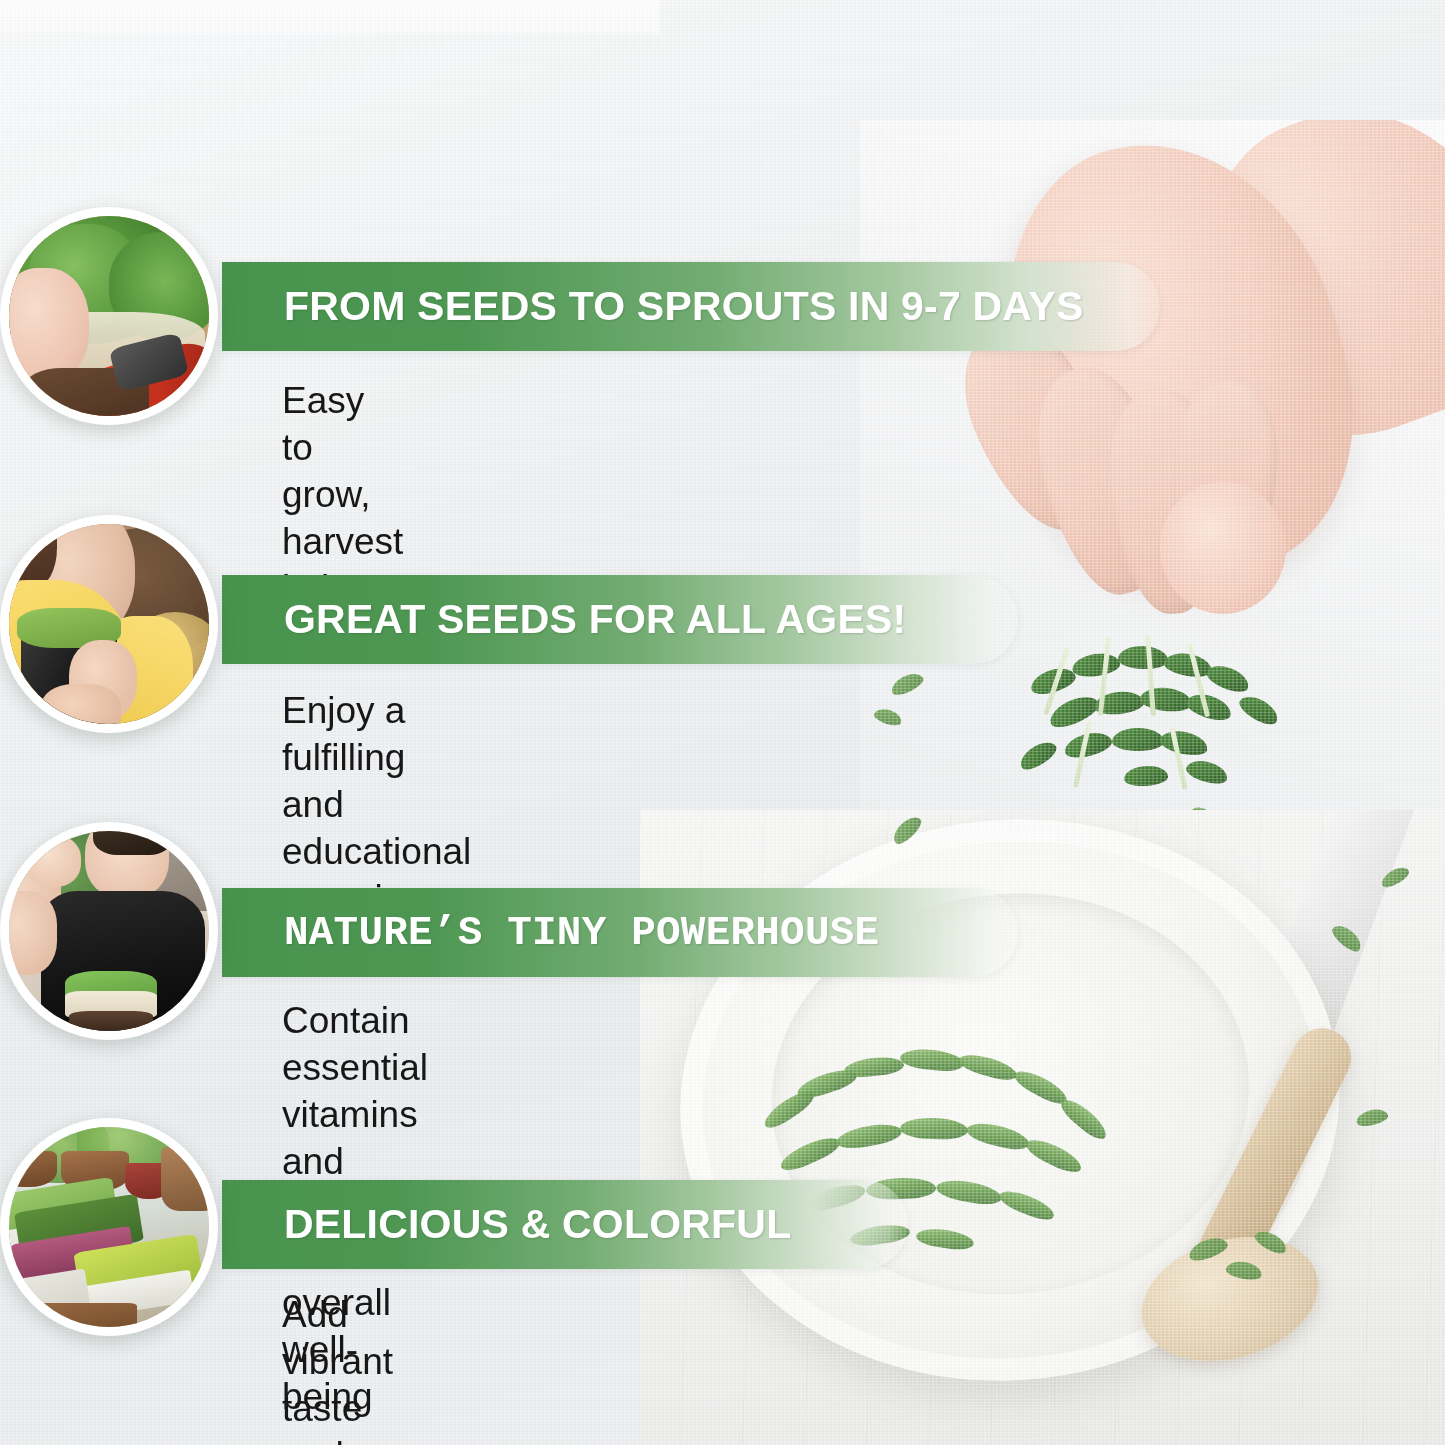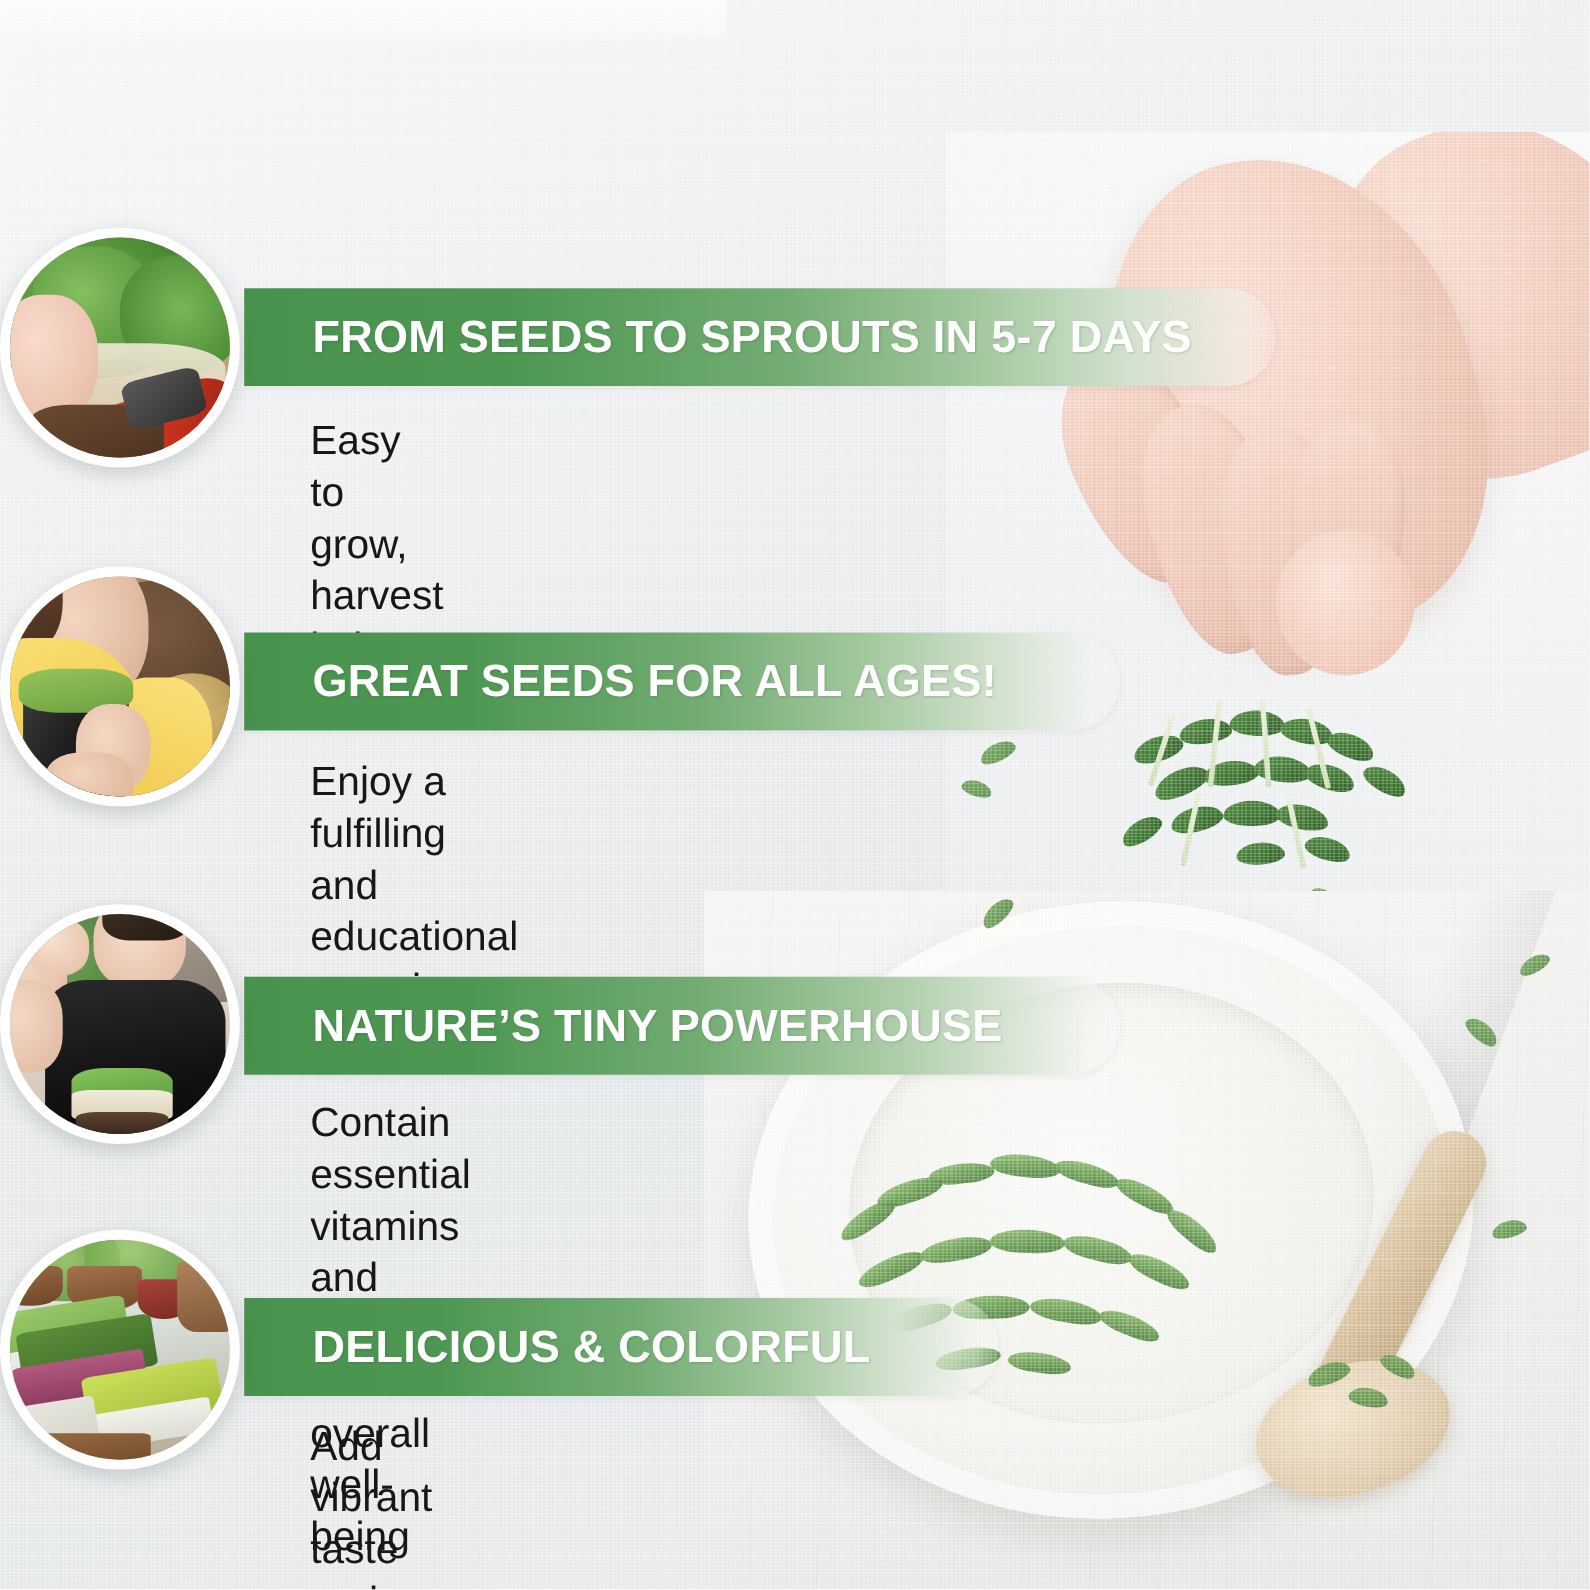--- a/index.html
+++ b/index.html
@@ -347,21 +347,21 @@
       <div class="blob" style="left:-22%;top:-14%;width:108%;height:78%;border-radius:42%;background:radial-gradient(ellipse at 48% 48%, #6fae4e 0%, #4e8d36 52%, #37682a 100%);"></div>
       <div class="blob" style="left:10%;top:4%;width:56%;height:52%;border-radius:46%;background:radial-gradient(ellipse at 40% 40%, #85bf60 0%, #5c9b3f 70%);"></div>
       <div class="blob" style="left:50%;top:8%;width:56%;height:54%;border-radius:46%;background:radial-gradient(ellipse at 50% 45%, #79b657 0%, #4f8f37 72%);"></div>
       <div class="blob" style="left:4%;top:48%;width:94%;height:30%;border-radius:38%;background:linear-gradient(180deg,#f0ead8 0%,#ddd3bb 100%);opacity:.9;"></div>
       <div class="blob" style="left:-6%;top:26%;width:46%;height:58%;border-radius:44%;background:radial-gradient(ellipse at 40% 34%, #f7dccd 0%, #eec6b3 60%, #dfb49f 100%);"></div>
       <div class="blob" style="left:34%;top:70%;width:70%;height:34%;border-radius:26%;background:linear-gradient(120deg,#e0402a 0%,#c22f1d 60%,#8f2314 100%);transform:rotate(-18deg);"></div>
       <div class="blob" style="left:8%;top:76%;width:62%;height:30%;border-radius:30%;background:linear-gradient(160deg,#6b4a32 0%,#4a3021 100%);"></div>
       <div class="blob" style="left:52%;top:62%;width:36%;height:22%;border-radius:20%;background:linear-gradient(150deg,#5a5a5a 0%,#2f2f2f 100%);transform:rotate(-14deg);"></div>
     </div>
     <div class="headbar" style="top:262px; width:938px;">
-      <span class="htext">FROM SEEDS TO SPROUTS IN 5-7 DAYS</span>
+      <span class="htext">FROM SEEDS TO SPROUTS IN 9-7 DAYS</span>
     </div>
     <div class="subtext" style="top:378px;">Easy to grow, harvest in just days</div>
   </div>
 
   <div class="feature">
     <div class="thumb" style="top:515px;">
       <div class="ph" style="background:linear-gradient(165deg,#b9946b 0%,#8e6a4a 45%,#5c4430 100%);"></div>
       <div class="blob" style="left:38%;top:2%;width:70%;height:62%;border-radius:40%;background:radial-gradient(ellipse at 40% 40%, #6f5038 0%, #3f2e20 100%);opacity:.75;"></div>
       <div class="blob" style="left:60%;top:44%;width:46%;height:38%;border-radius:50%;background:radial-gradient(circle at 40% 40%, #f4d88c 0%, #c9a95f 70%);opacity:.85;"></div>
       <div class="blob" style="left:1%;top:-12%;width:62%;height:72%;border-radius:46%;background:radial-gradient(ellipse at 45% 42%, #f3d6c1 0%, #e4bfa6 55%, #cfa68c 100%);"></div>
@@ -388,21 +388,21 @@
       <div class="blob" style="left:-18%;top:6%;width:44%;height:56%;border-radius:40%;background:radial-gradient(ellipse at 42% 38%, #f5dbc8 0%, #e6c1aa 70%);"></div>
       <div class="blob" style="left:8%;top:2%;width:28%;height:26%;border-radius:44%;background:radial-gradient(ellipse at 40% 36%, #f7e0cf 0%, #e8c4ac 80%);"></div>
       <div class="blob" style="left:38%;top:-8%;width:42%;height:42%;border-radius:44%;background:radial-gradient(ellipse at 45% 42%, #f6dccb 0%, #e7c2ab 75%);"></div>
       <div class="blob" style="left:42%;top:-16%;width:40%;height:28%;border-radius:44% 44% 30% 30%;background:linear-gradient(160deg,#4a3a2c 0%,#241a12 100%);"></div>
       <div class="blob" style="left:16%;top:30%;width:82%;height:72%;border-radius:22% 26% 14% 14%;background:linear-gradient(170deg,#2a2a2a 0%,#141414 55%,#070707 100%);"></div>
       <div class="blob" style="left:-10%;top:30%;width:34%;height:42%;border-radius:40%;background:radial-gradient(ellipse at 42% 38%, #f4d9c6 0%, #e3bda5 80%);"></div>
       <div class="blob" style="left:28%;top:70%;width:46%;height:18%;border-radius:34%;background:linear-gradient(170deg,#86c45c 0%,#5d9a3d 100%);"></div>
       <div class="blob" style="left:28%;top:80%;width:46%;height:14%;border-radius:18%;background:linear-gradient(180deg,#f0ead8 0%,#ded3bb 100%);"></div>
       <div class="blob" style="left:30%;top:90%;width:42%;height:12%;border-radius:22%;background:linear-gradient(180deg,#5d4230 0%,#35241a 100%);"></div>
     </div>
-    <div class="headbar" style="top:888px; width:796px;">
+    <div class="headbar" style="top:888px; width:796px;font-family:Liberation Mono, monospace;">
       <span class="htext">NATURE’S TINY POWERHOUSE</span>
     </div>
     <div class="subtext" style="top:998px;">Contain essential vitamins and
 nutrients for overall well-being</div>
   </div>
 
   <div class="feature">
     <div class="thumb" style="top:1118px;">
       <div class="ph" style="background:linear-gradient(170deg,#e7ece8 0%,#d6ded8 44%,#b6a890 100%);"></div>
       <div class="blob" style="left:6%;top:-6%;width:44%;height:34%;border-radius:38%;background:radial-gradient(ellipse at 45% 45%, #8fbf5e 0%, #5f9440 80%);opacity:.9;"></div>

